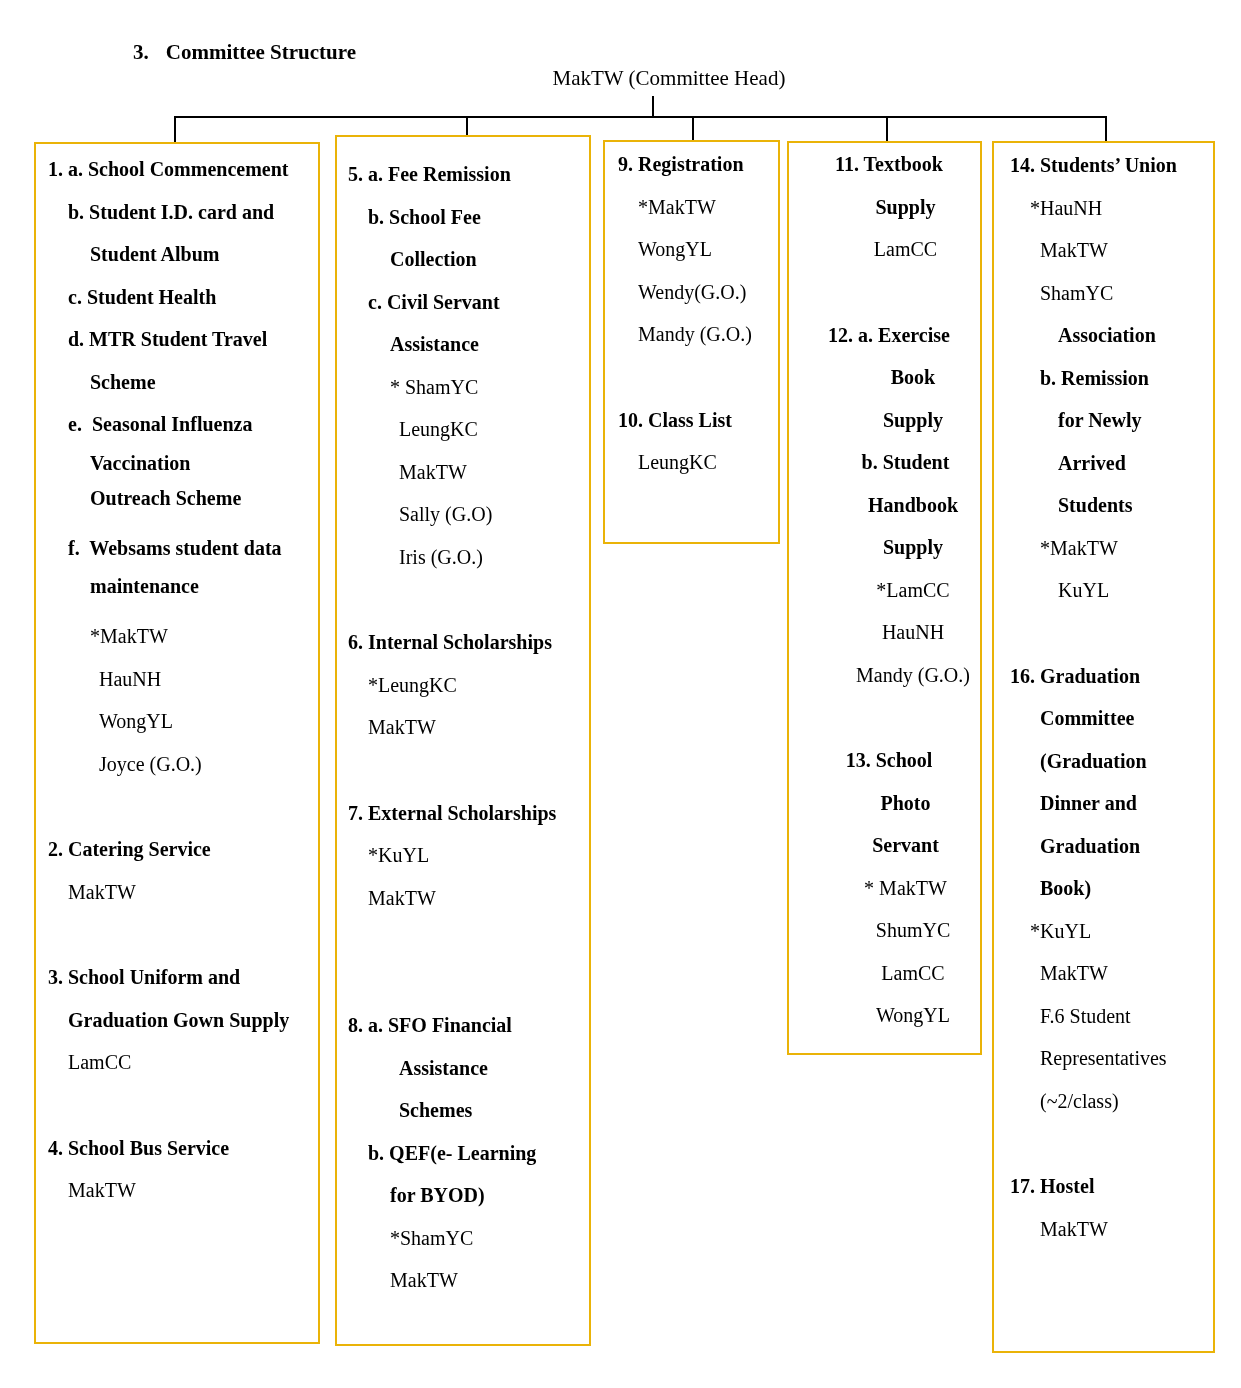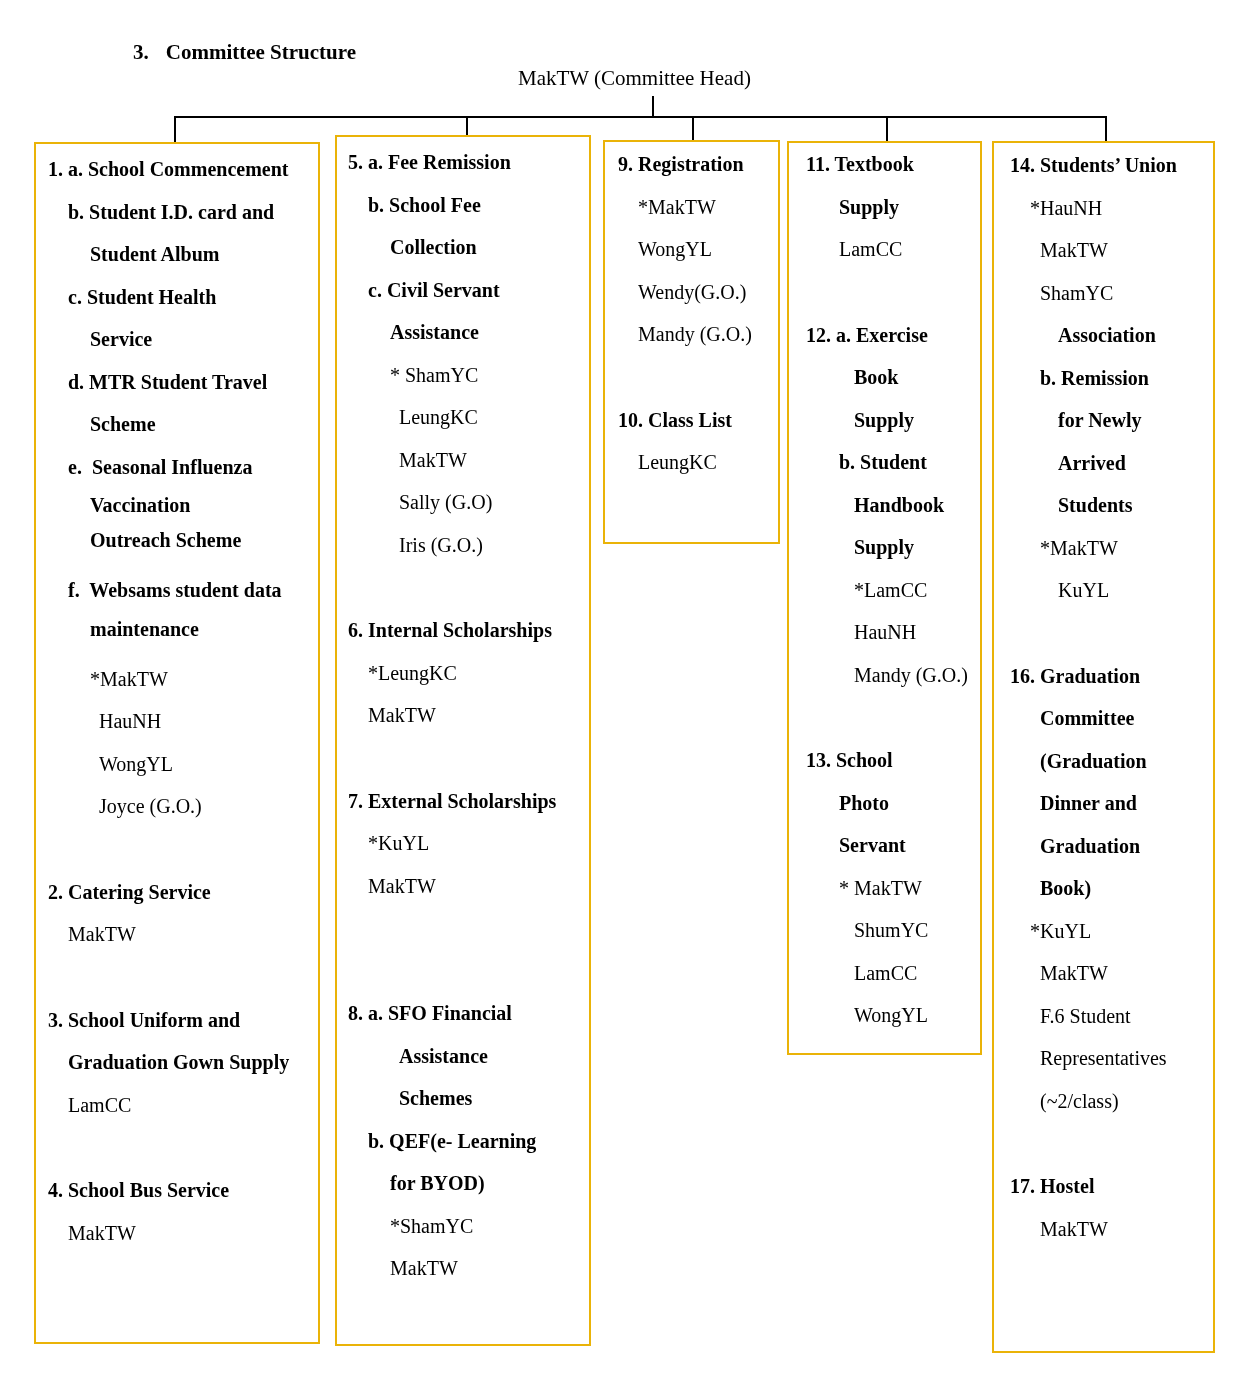--- a/index.html
+++ b/index.html
@@ -2,39 +2,39 @@
 <html><head>
 <meta charset="utf-8">
 <style>
   html,body{margin:0;padding:0;background:#fff;}
   .page{position:relative;width:1241px;height:1388px;background:#ffffff;color:#000;
         font-family:"Liberation Serif",serif;overflow:hidden;}
 
   
   .title{position:absolute;left:133px;top:40px;font-size:21px;font-weight:bold;white-space:pre;}
   .title .num{display:inline-block;margin-right:17px;}
-  .head-label{position:absolute;left:518px;top:66px;width:270px;text-align:left;
+  .head-label{position:absolute;left:534px;top:66px;width:270px;text-align:center;
               font-size:21px;white-space:nowrap;}
 
   
   .cn{position:absolute;background:#000;}
   #stem {left:652px;top:96px;width:2px;height:21px;}
   #hline{left:174px;top:116px;width:933px;height:2px;}
   #d1{left:174px;top:117px;width:2px;height:27px;}
   #d2{left:466px;top:117px;width:2px;height:22px;}
   #d3{left:692px;top:117px;width:2px;height:25px;}
   #d4{left:886px;top:117px;width:2px;height:26px;}
   #d5{left:1105px;top:117px;width:2px;height:26px;}
 
   
   .bx{position:absolute;border:2px solid #eab308;background:#fff;box-sizing:border-box;}
   #box1{left:34px; top:142px;width:286px;height:1202px;padding:4px 10px 0 12px;--i1:20px;--i2:42px;--i3:51px;}
-  #box2{left:335px;top:135px;width:256px;height:1211px;padding:4px 10px 0 11px;--i1:20px;--i2:42px;--i3:51px;}
+  #box2{left:335px;top:135px;width:256px;height:1211px;padding:16px 10px 0 11px;--i1:20px;--i2:42px;--i3:51px;}
   #box3{left:603px;top:140px;width:177px;height:404px; padding:1px 8px 0 13px;--i1:20px;--i2:33px;--i3:48px;}
-  #box4{left:787px;top:141px;width:195px;height:914px; padding:0 8px 12px 17px;--i1:20px;--i2:33px;--i3:48px;}
+  #box4{left:787px;top:141px;width:195px;height:914px; padding:0 8px 12px 17px;text-align:center;--i1:20px;--i2:33px;--i3:48px;}
   #box5{left:992px;top:141px;width:223px;height:1212px;padding:1px 8px 0 16px;--i1:20px;--i2:30px;--i3:48px;}
 
   
   .ln{font-size:20px;line-height:42.5px;white-space:pre;}
   .b{font-weight:bold;}
   .i1{padding-left:var(--i1,20px);}
   .i2{padding-left:var(--i2,42px);}
   .i3{padding-left:var(--i3,51px);}
   .tt{line-height:35px;}
   .gs{margin-top:11px;}
@@ -56,21 +56,20 @@
   <div class="cn" id="d2"></div>
   <div class="cn" id="d3"></div>
   <div class="cn" id="d4"></div>
   <div class="cn" id="d5"></div>
 
   <div class="bx" id="box1">
       <div class="ln b">1. a. School Commencement</div>
       <div class="ln b i1">b. Student I.D. card and</div>
       <div class="ln b i2">Student Album</div>
       <div class="ln b i1">c. Student Health</div>
-      <div class="ln b i2">Service</div>
       <div class="ln b i1">d. MTR Student Travel</div>
       <div class="ln b i2">Scheme</div>
       <div class="ln b i1">e.  Seasonal Influenza</div>
       <div class="ln b i2 tt">Vaccination</div>
       <div class="ln b i2 tt">Outreach Scheme</div>
       <div class="ln b i1 gs">f.  Websams student data</div>
       <div class="ln b i2 tt">maintenance</div>
       <div class="ln i2 gs">*MakTW</div>
       <div class="ln i3">HauNH</div>
       <div class="ln i3">WongYL</div>

